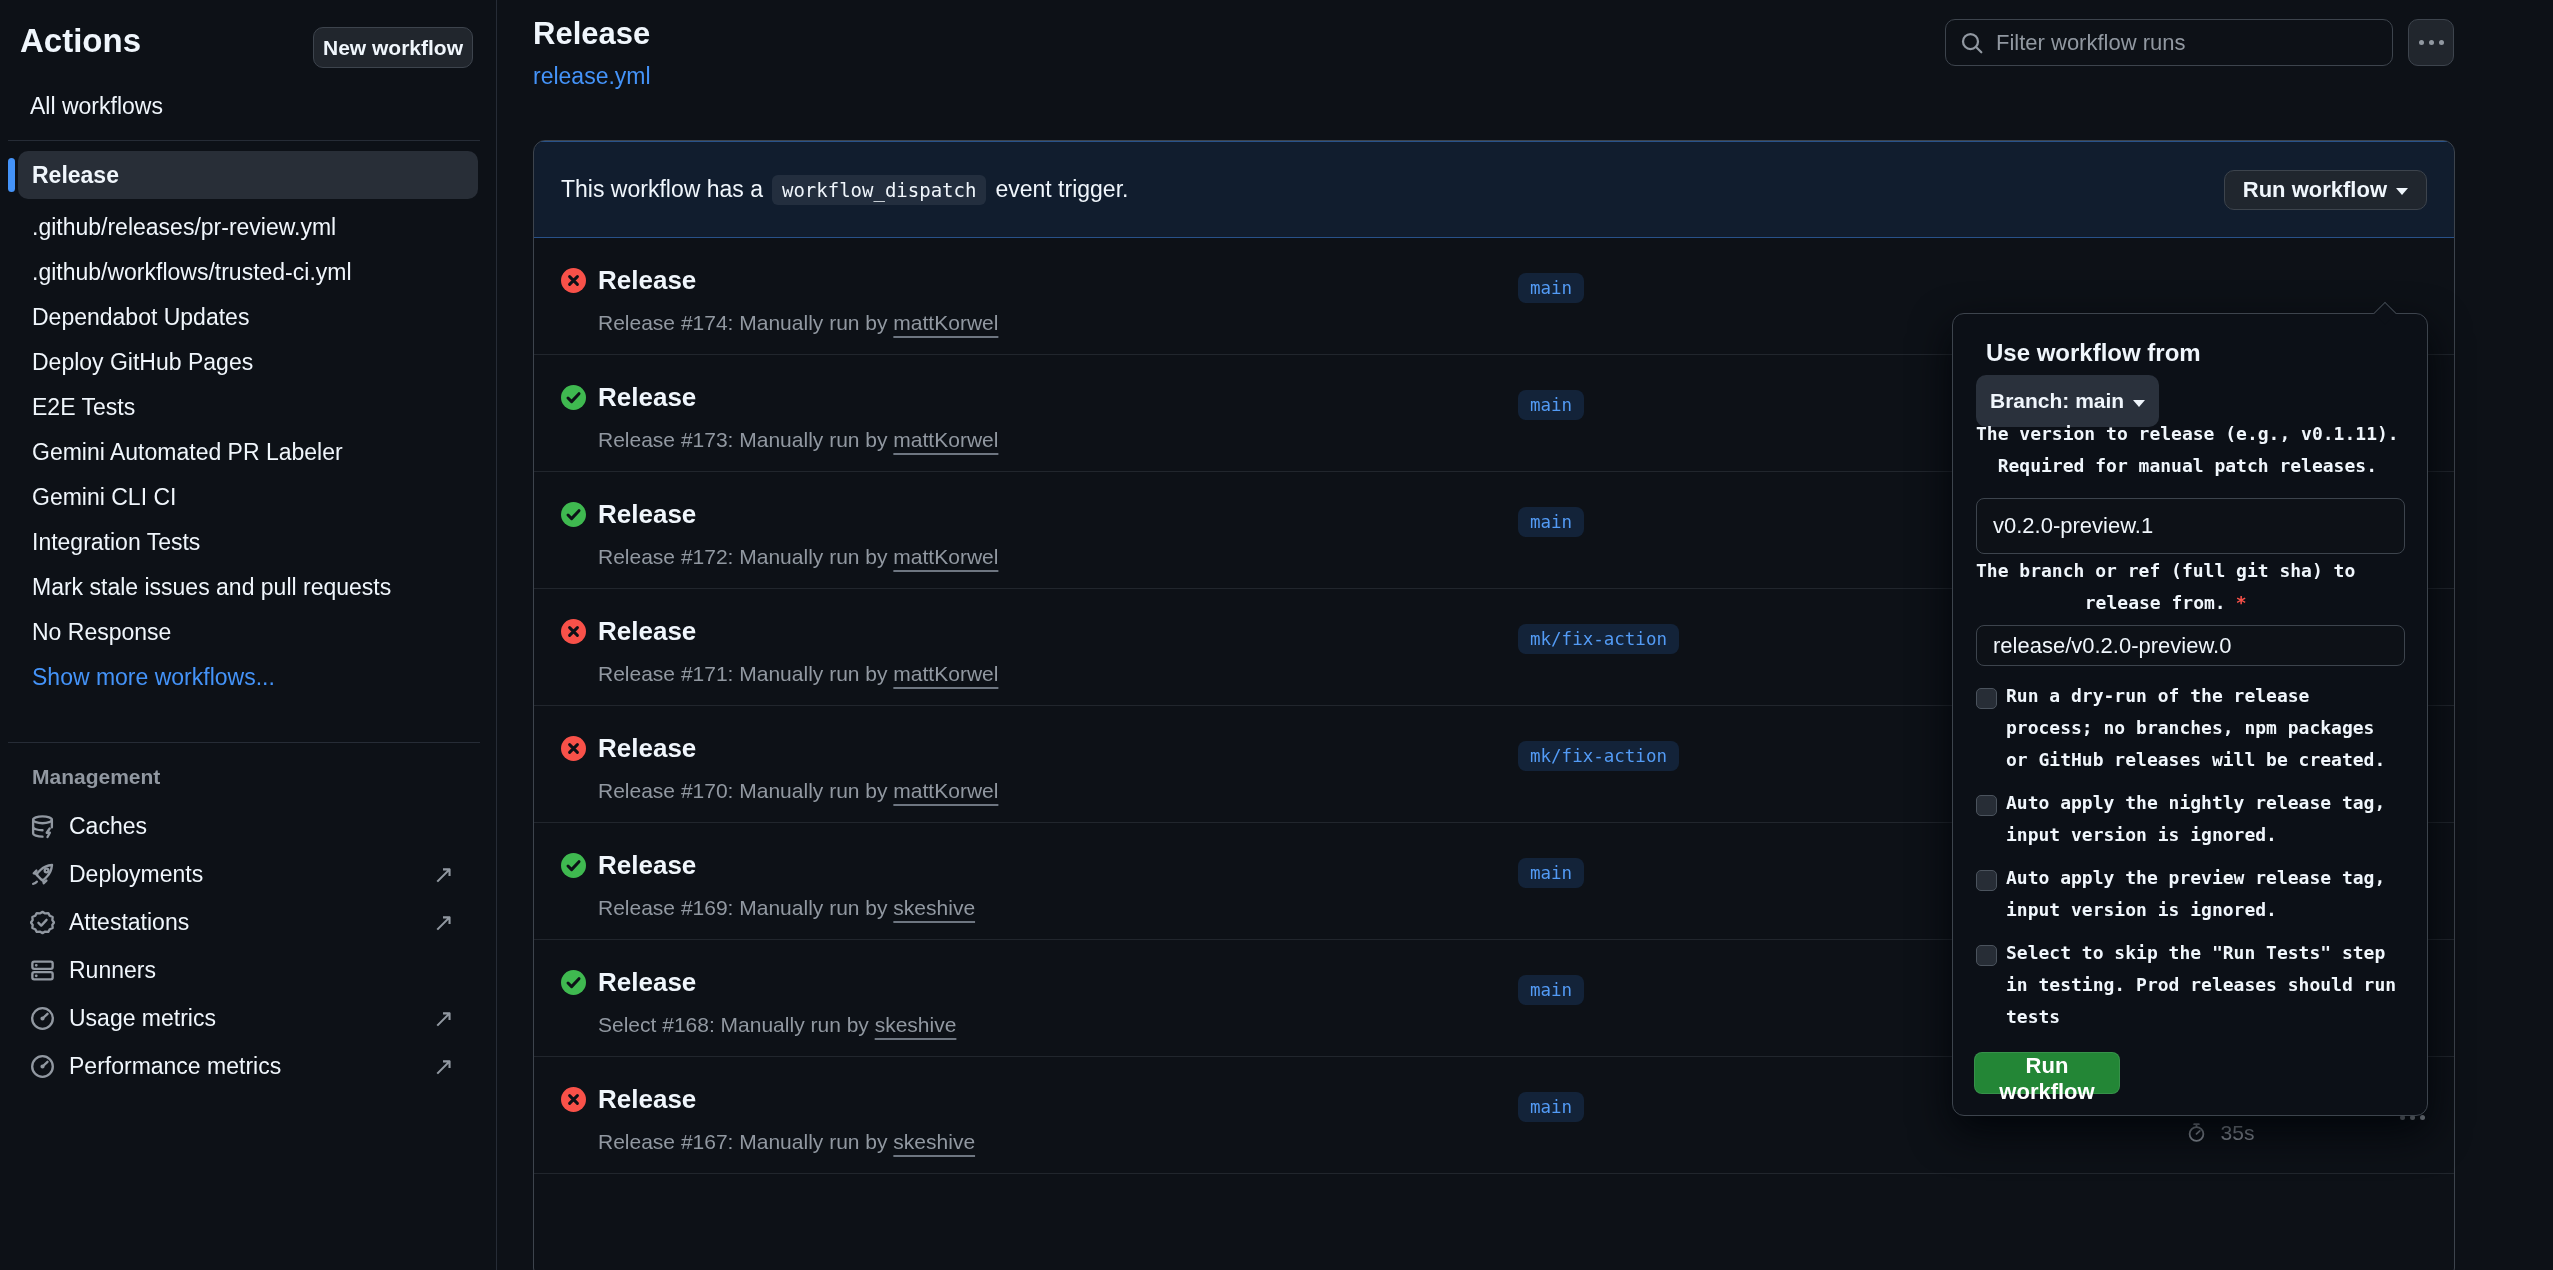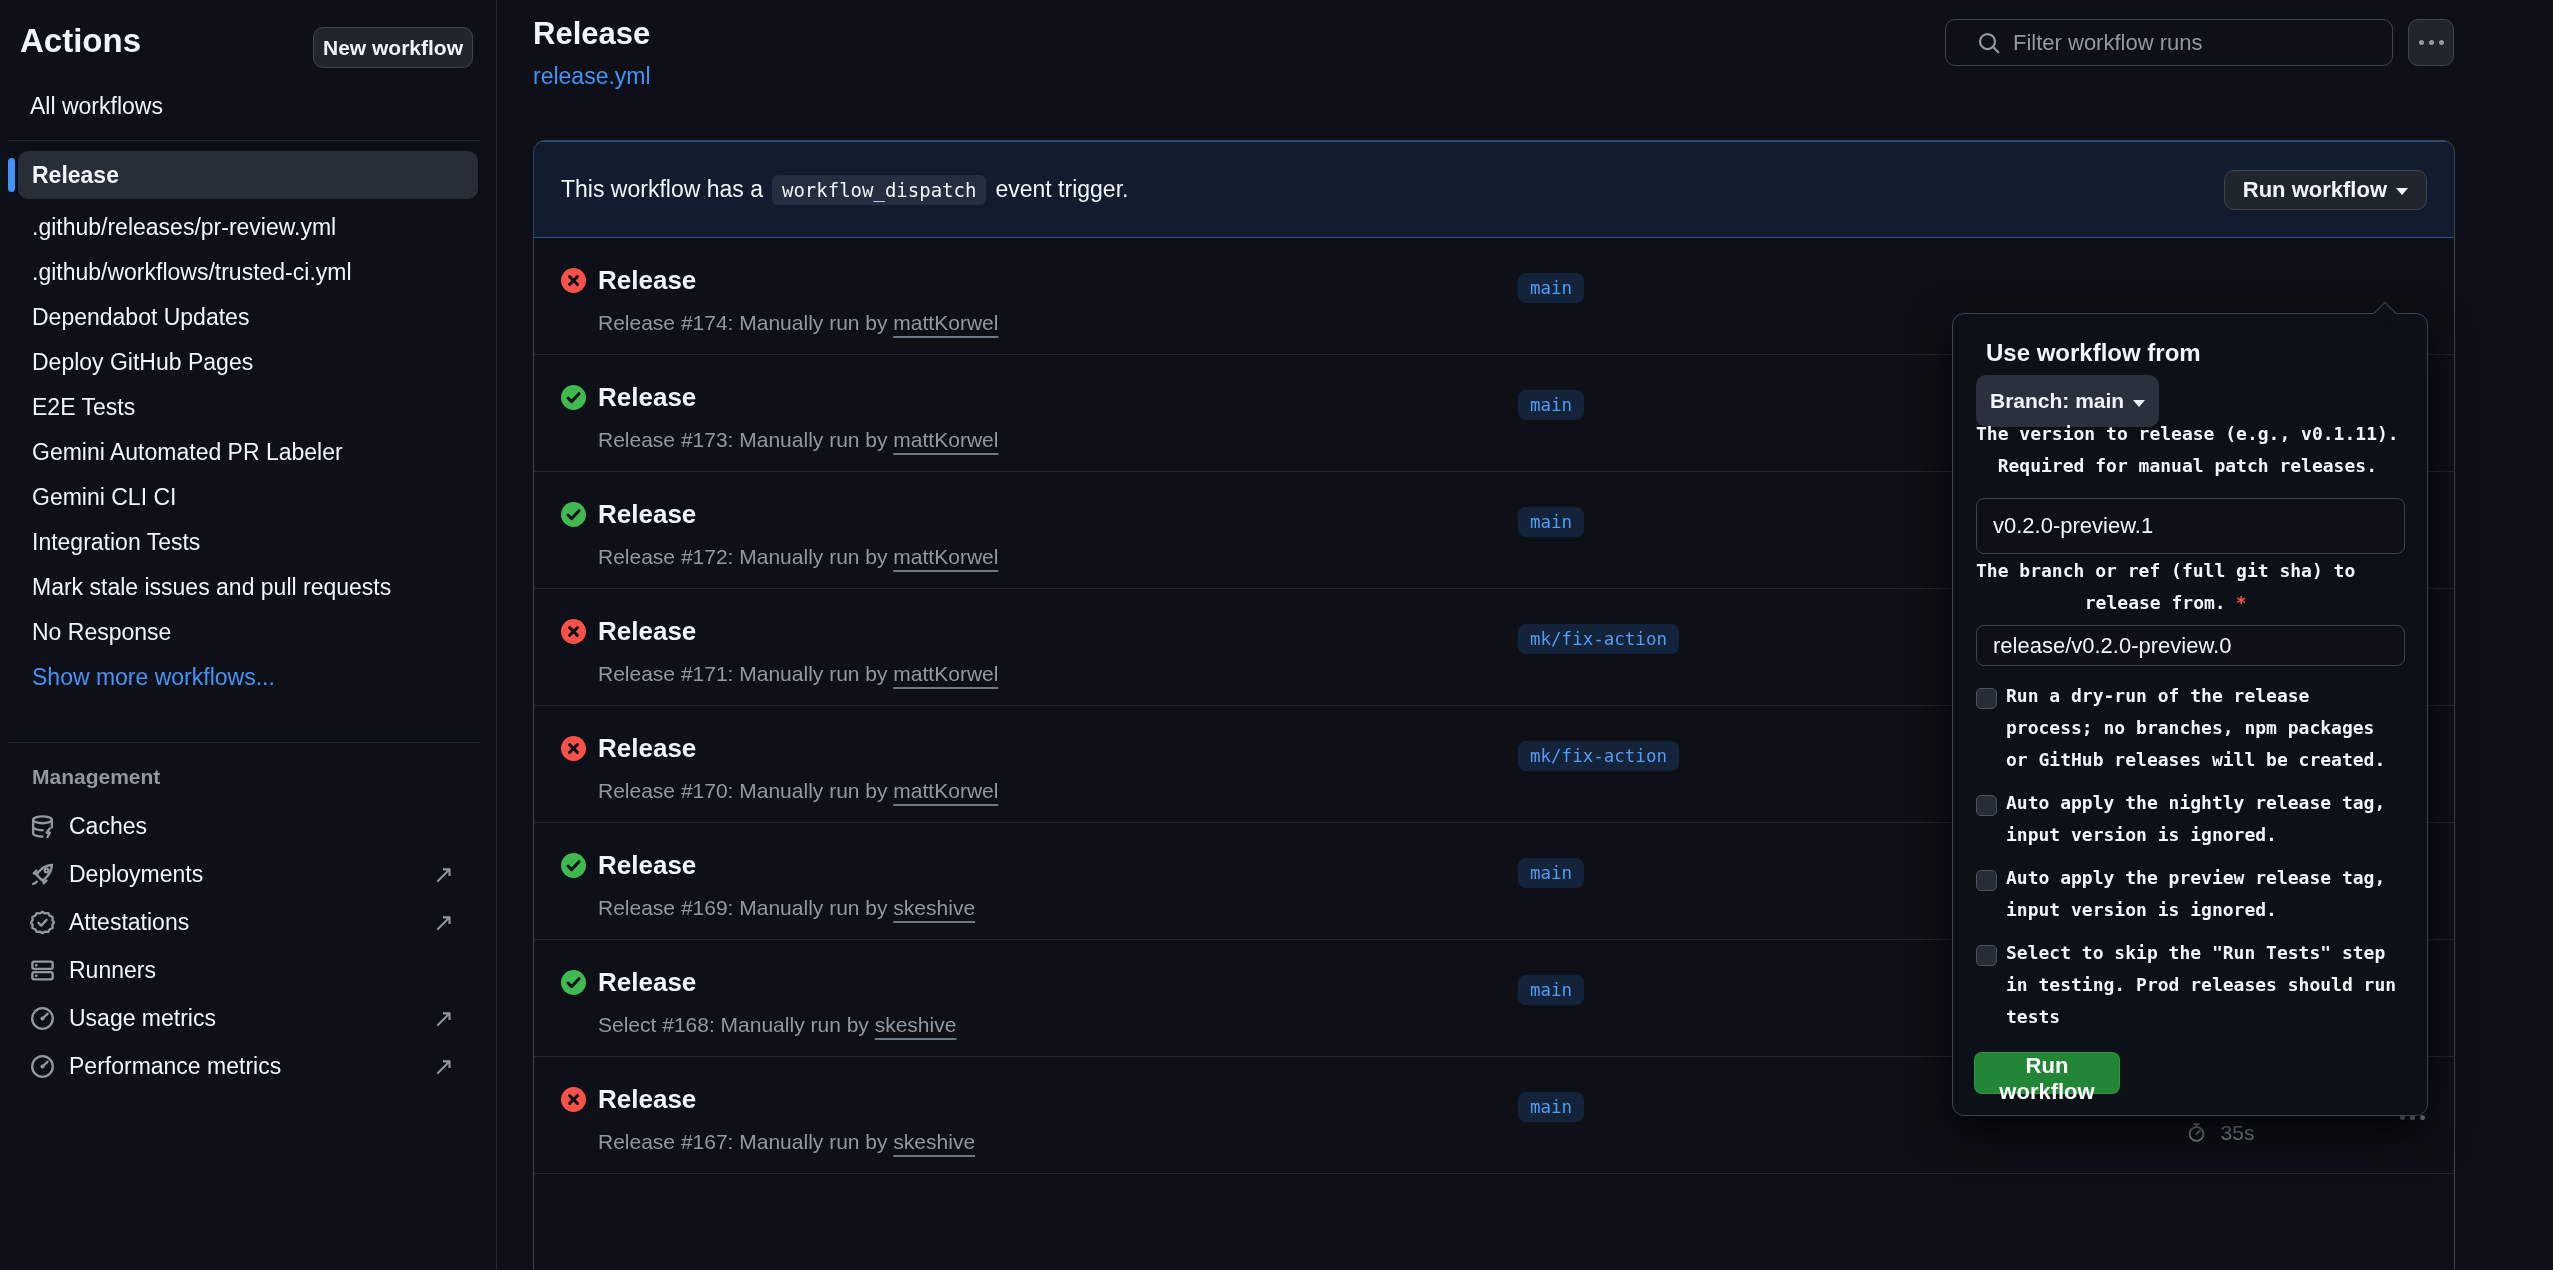--- a/index.html
+++ b/index.html
@@ -33,21 +33,21 @@
   .mg-item { height:48px; display:flex; align-items:center; padding:0 42px 0 30px; cursor:pointer; }
   .mg-item svg { width:25px; height:25px; margin-right:14px; flex:none; }
   .mg-label { font-size:23px; }
   .mg-ext { margin-left:auto; color:#9198a1; font-size:25px; line-height:1; }
   .gicon { stroke:#9198a1; fill:none; stroke-width:1.5; stroke-linecap:round; stroke-linejoin:round; }
 
   
   .pg-title { position:absolute; left:533px; top:16px; font-size:31px; font-weight:600; }
   .pg-file { position:absolute; left:533px; top:63px; font-size:23px; color:#4493f8; text-decoration:none; cursor:pointer; }
   .filter-wrap { position:absolute; left:1945px; top:19px; width:448px; height:47px; border:1px solid #3d444d; border-radius:10px;
-    display:flex; align-items:center; padding-left:31px; background:transparent; }
+    display:flex; align-items:center; padding-left:14px; background:transparent; }
   .filter-wrap svg { width:24px; height:24px; flex:none; }
   .filter-input { background:transparent; border:none; outline:none; color:#f0f6fc; font-size:22px; font-family:inherit;
     margin-left:12px; width:360px; }
   .filter-input::placeholder { color:#9198a1; }
   .kebab-btn { position:absolute; left:2408px; top:19px; width:46px; height:47px; }
   .dots { display:flex; gap:5px; align-items:center; justify-content:center; }
   .dots i { width:5px; height:5px; border-radius:50%; background:#9198a1; }
 
   
   .card { position:absolute; left:533px; top:140px; width:1922px; height:1140px; background:#0d1117;

